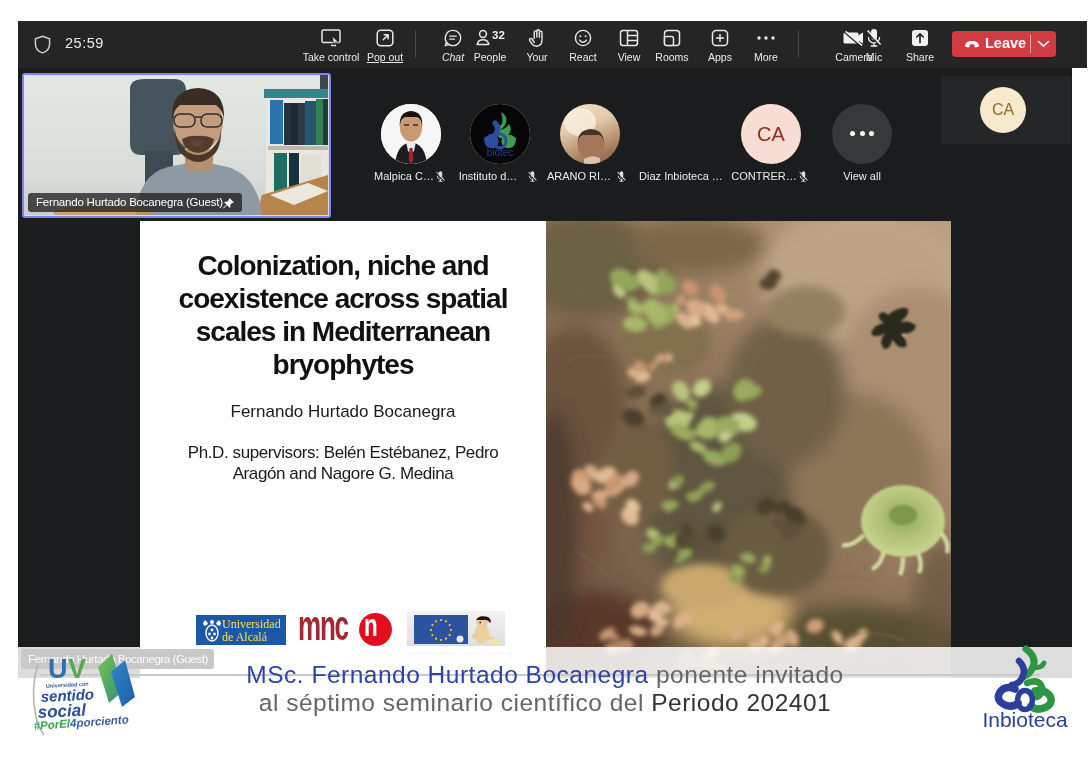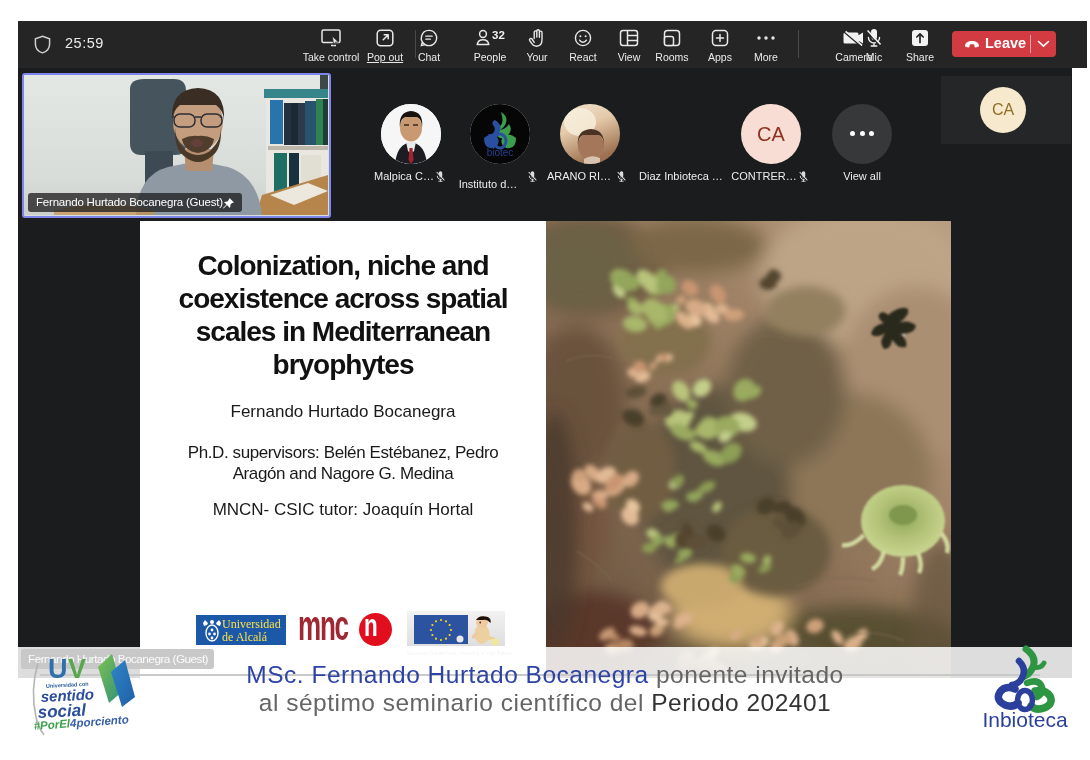--- a/index.html
+++ b/index.html
@@ -47,21 +47,21 @@
     <div class="tbtn" style="left:337px;text-decoration:underline;">
       <div class="ic">
           <svg width="20" height="20" viewBox="0 0 20 20">
             <rect x="2.2" y="2.2" width="15.6" height="15.6" rx="3.5" fill="none" stroke="#e8e8e8" stroke-width="1.5"></rect>
             <path d="M8.2 11.8 L13 7 M9.2 6.8 H13.2 V10.8" fill="none" stroke="#e8e8e8" stroke-width="1.5" stroke-linecap="round" stroke-linejoin="round"></path>
           </svg>
         </div>
       <div class="lb">Pop out</div>
     </div>
     <div class="tdiv" style="left:397px;"></div>
-    <div class="tbtn" style="left:381px;">
+    <div class="tbtn" style="left:405px;font-style:italic;">
       <div class="ic">
           <svg width="20" height="20" viewBox="0 0 20 20">
             <path d="M10 2.4 a7.6 7.6 0 1 1 -6.6 11.4 L2.4 17.6 L6.2 16.6 A7.6 7.6 0 0 1 10 2.4 Z" fill="none" stroke="#e8e8e8" stroke-width="1.4"></path>
             <path d="M6.8 8.2 H13.2 M6.8 11.2 H11.4" stroke="#e8e8e8" stroke-width="1.3" stroke-linecap="round"></path>
           </svg>
         </div>
       <div class="lb">Chat</div>
     </div>
     <div class="tbtn" style="left:442px;">
       <div class="ic">
@@ -263,21 +263,21 @@
       <path d="M24 55 Q31 50 40 54 L40 60 L24 60 Z" fill="#d8c3ae"></path>
     </svg>
   </div>
   <div class="abs" style="left:723px;top:83px;width:60px;height:60px;border-radius:50%;background:#f7ddd3;color:#8c3220;font-size:20px;line-height:60px;text-align:center;">CA</div>
   <div class="abs" style="left:814px;top:83px;width:60px;height:60px;border-radius:50%;background:#36383a;">
     <div class="abs" style="left:18px;top:27px;width:5px;height:5px;border-radius:50%;background:#fff;"></div>
     <div class="abs" style="left:27.5px;top:27px;width:5px;height:5px;border-radius:50%;background:#fff;"></div>
     <div class="abs" style="left:37px;top:27px;width:5px;height:5px;border-radius:50%;background:#fff;"></div>
   </div>
   <div class="avlabel" style="left:326px;top:149px;width:120px;text-align:center;">Malpica C…</div>
-  <div class="avlabel" style="left:410px;top:149px;width:120px;text-align:center;margin-top:8px;">Instituto d…</div>
+  <div class="avlabel" style="left:410px;top:149px;width:120px;text-align:center;">Instituto d…</div>
   <div class="avlabel" style="left:501px;top:149px;width:120px;text-align:center;">ARANO RI…</div>
   <div class="avlabel" style="left:603px;top:149px;width:120px;text-align:center;">Diaz Inbioteca …</div>
   <div class="avlabel" style="left:686px;top:149px;width:120px;text-align:center;">CONTRER…</div>
   <div class="avlabel" style="left:784px;top:149px;width:120px;text-align:center;">View all</div>
   <svg class="abs" style="left:416px;top:149px;" width="13" height="13" viewBox="0 0 22 22">
       <path d="M8 5 a3 3 0 0 1 6 0 v5 a3 3 0 0 1 -5.2 2 Z" fill="#dcdcdc"></path>
       <path d="M5.5 10.5 a5.5 5.5 0 0 0 9.6 3.6 M11 16.2 V19 M8.2 19 h5.6" fill="none" stroke="#dcdcdc" stroke-width="1.6" stroke-linecap="round"></path>
       <path d="M4.5 3.5 L17.5 17.5" stroke="#dcdcdc" stroke-width="1.8"></path>
       <path d="M3.4 4.4 L16.3 18.3" stroke="#1b1c1d" stroke-width="1.1"></path>
     </svg>
@@ -302,21 +302,20 @@
 
   <div class="abs" style="left:923px;top:55px;width:130px;height:68px;background:#252627;">
     <div class="abs" style="left:39px;top:11px;width:46px;height:46px;border-radius:50%;background:#f6e9ce;color:#8f6e22;font-size:16px;text-align:center;line-height:46px;">CA</div>
   </div>
 
   <div class="abs" style="left:122px;top:200px;width:811px;height:457px;background:#fff;">
     <div class="abs" style="left:0;top:0;width:406px;height:457px;background:#fff;color:#111;">
       <div class="abs" style="left:0;top:181px;width:406px;text-align:center;font-size:17px;color:#1a1a1a;">Fernando Hurtado Bocanegra</div>
       <div class="abs" style="left:0;top:28px;width:406px;text-align:center;font-weight:bold;font-size:28px;line-height:33px;letter-spacing:-1px;">Colonization, niche and<br>coexistence across spatial<br>scales in Mediterranean<br>bryophytes</div>
       <div class="abs" style="left:0;top:222px;width:406px;text-align:center;font-size:17px;line-height:20.5px;letter-spacing:-0.4px;color:#1a1a1a;">Ph.D. supervisors: Belén Estébanez, Pedro<br>Aragón and Nagore G. Medina</div>
-      <div class="abs" style="left:0;top:279px;width:406px;text-align:center;font-size:17px;color:#1a1a1a;">MNCN- CSIC tutor: Joaquín Hortal</div>
     </div>
     <div class="abs" id="bryo" style="left:406px;top:0;width:405px;height:457px;">
       <svg width="405" height="457" viewBox="0 0 405 457">
         <defs>
           <linearGradient id="bg1" x1="0.1" y1="0.9" x2="0.9" y2="0.1">
             <stop offset="0" stop-color="#6d5843"></stop>
               <stop offset="0.45" stop-color="#8c7157"></stop>
               <stop offset="0.8" stop-color="#a88b6e"></stop>
               <stop offset="1" stop-color="#b59a80"></stop>
           </linearGradient>

